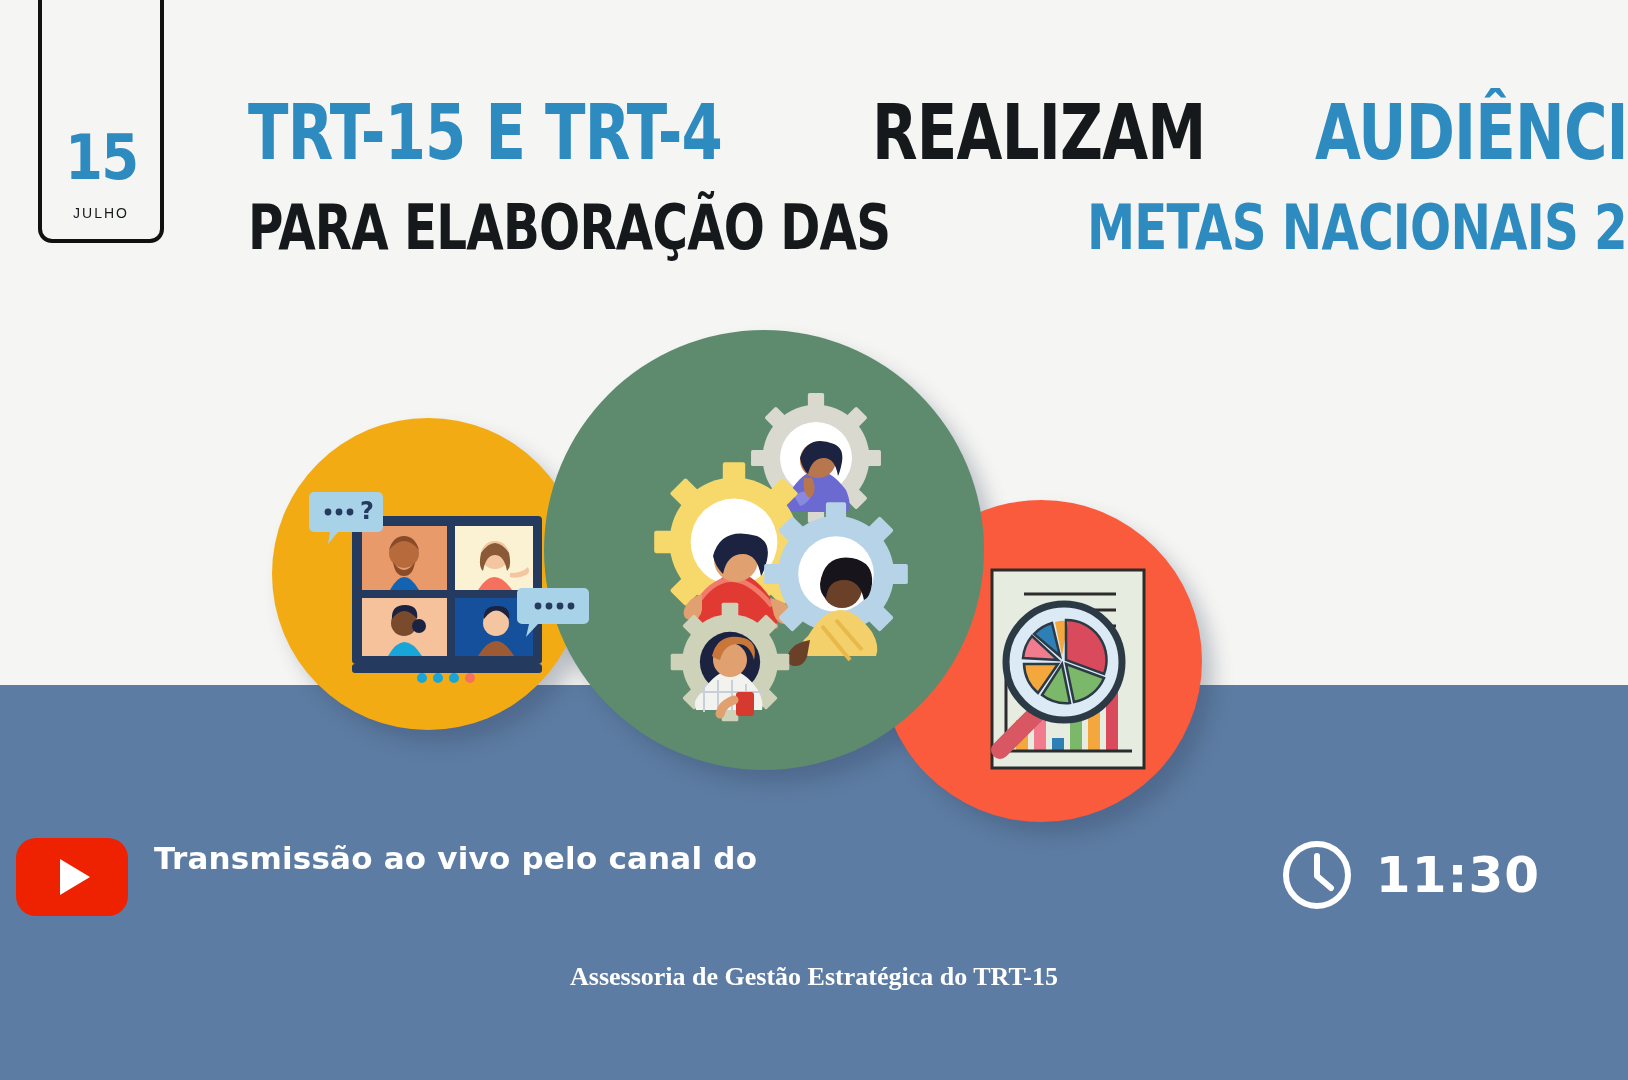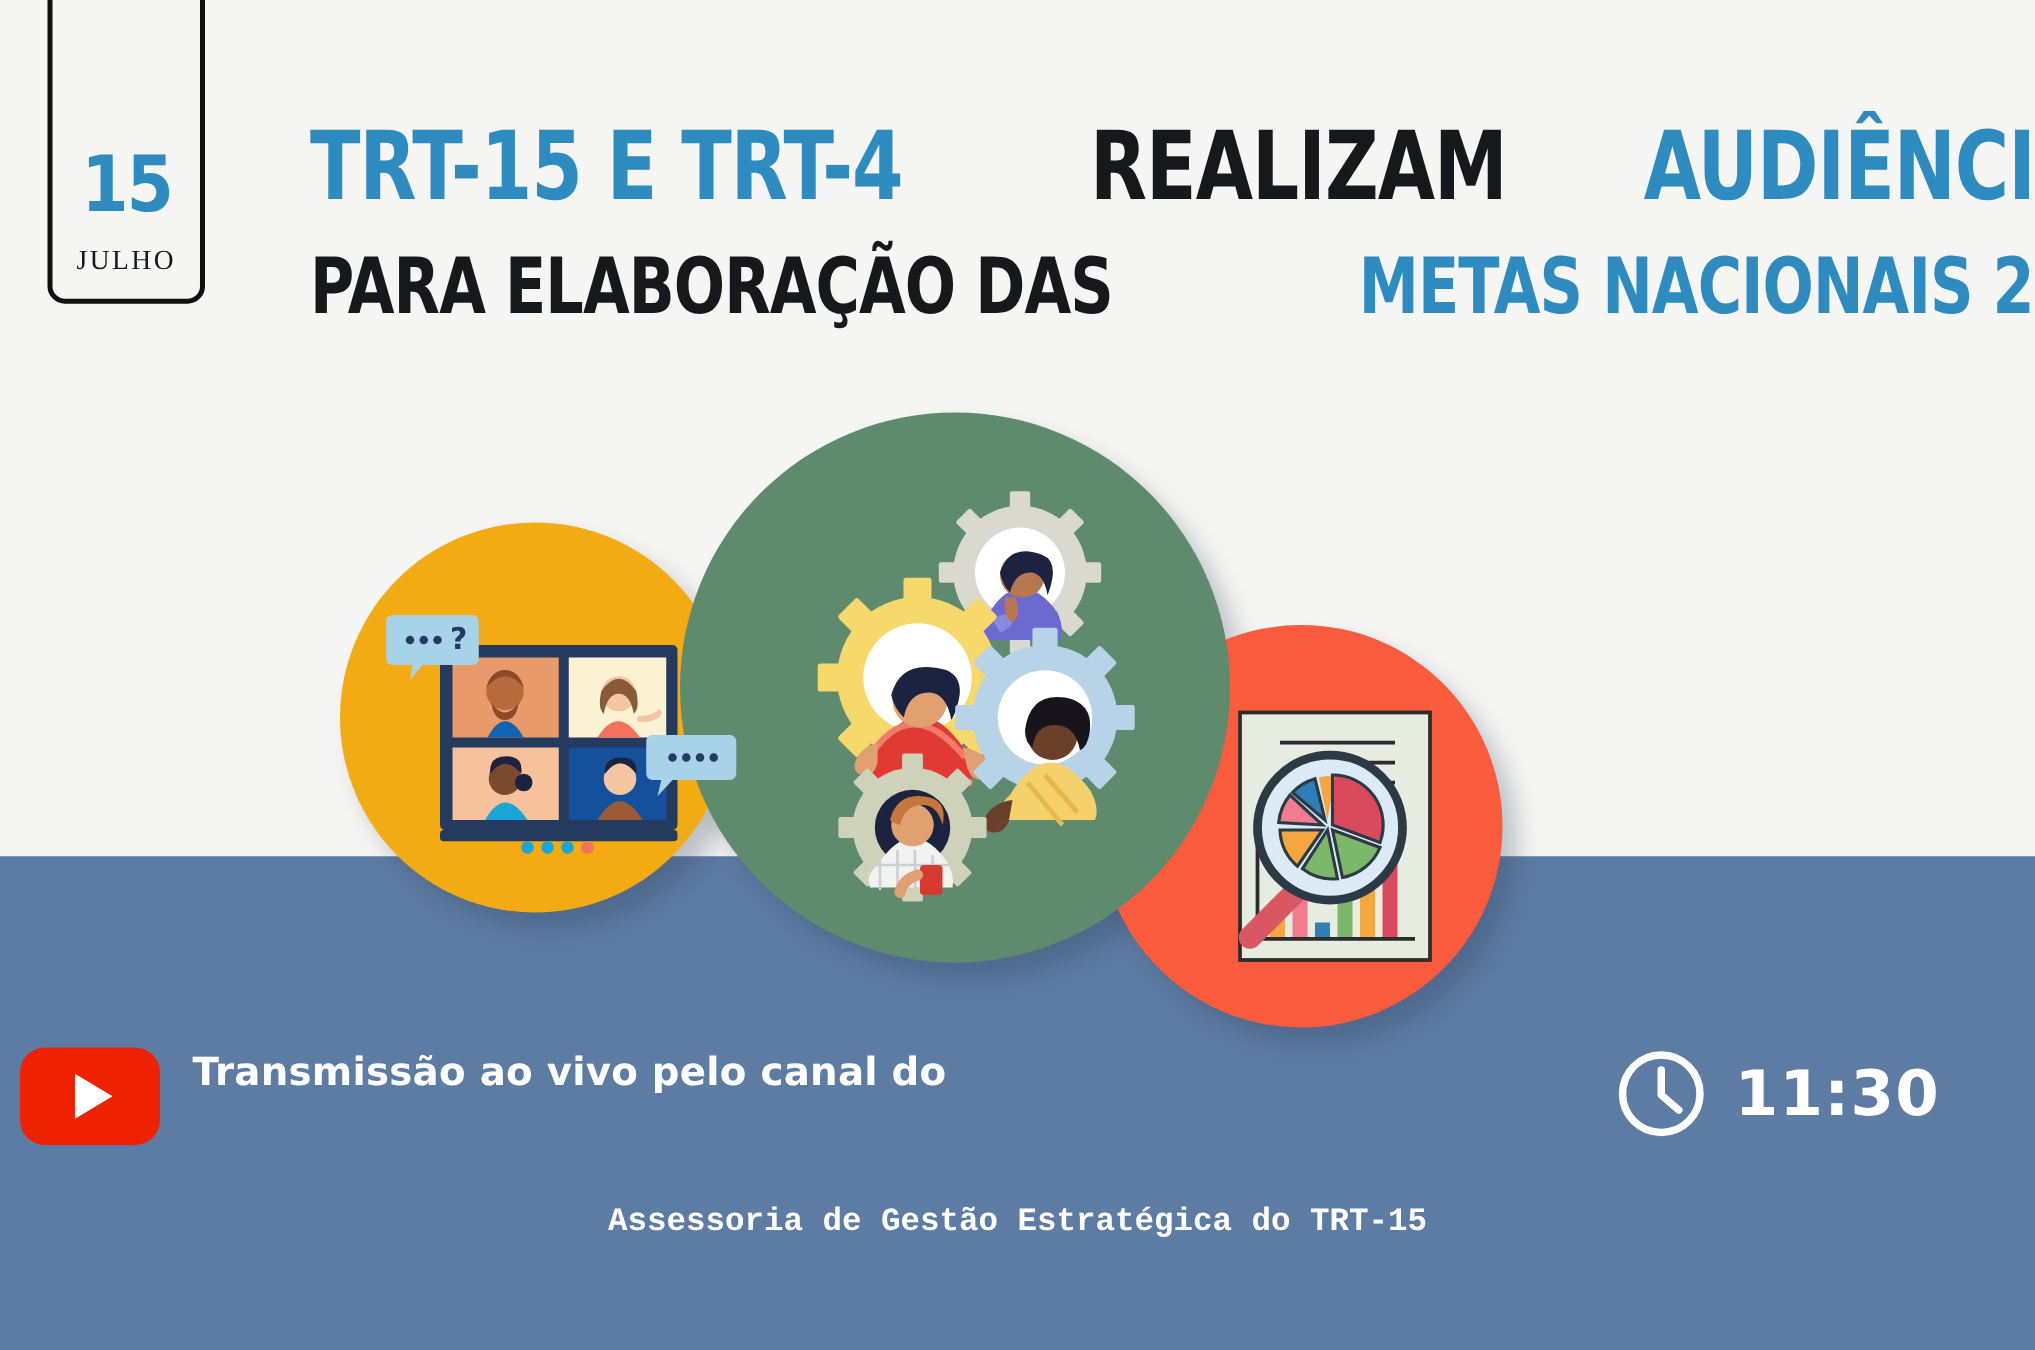--- a/index.html
+++ b/index.html
@@ -20,22 +20,22 @@
     border:4px solid #111;border-radius:14px;background:#f5f5f3;
     display:flex;flex-direction:column;align-items:center;justify-content:flex-end;
     padding-bottom:18px;box-sizing:border-box;z-index:6;
   }
   .date-day{
     font-family:"DejaVu Sans", sans-serif;
     font-weight:bold;font-size:62px;color:#2e8bc0;line-height:1;
     letter-spacing:-2px;transform:scaleX(.88);
   }
   .date-month{
-    font-family:Liberation Serif, serif;
-    font-size:22px;color:#16191c;letter-spacing:2px;margin-top:16px;
+    font-family:Liberation Sans, sans-serif;
+    font-size:14px;color:#16191c;letter-spacing:2px;margin-top:16px;
   }
 
   
   .headline{position:absolute;left:248px;top:95px;width:1330px;z-index:6;}
   .hl-line{white-space:nowrap;line-height:1;}
   .hl-line.l1{font-size:76px;}
   .hl-line.l2{font-size:62px;margin-top:26px;}
   .hl-seg{
     font-family:"DejaVu Sans", sans-serif;
     font-weight:bold;
@@ -60,26 +60,26 @@
   
   .yt-row{position:absolute;left:16px;top:838px;display:flex;align-items:flex-start;z-index:7;justify-content:center;}
   .yt-icon{width:112px;height:78px;border-radius:20px;background:#ee2200;
            display:flex;align-items:center;justify-content:center;flex:none;}
   .yt-tri{width:0;height:0;border-left:30px solid #fff;border-top:18px solid transparent;border-bottom:18px solid transparent;margin-left:6px;}
   .yt-text{margin-left:26px;color:#ffffff;font-size:31px;line-height:1.3;
            font-family:"DejaVu Sans", sans-serif;font-weight:bold;letter-spacing:.2px;}
   .yt-text div{white-space:nowrap;}
 
   
-  .clock-row{position:absolute;right:88px;top:838px;display:flex;align-items:center;z-index:7;}
+  .clock-row{position:absolute;right:100px;top:838px;display:flex;align-items:center;z-index:7;}
   .clock-time{margin-left:22px;color:#fff;font-size:50px;font-family:"DejaVu Sans", sans-serif;font-weight:bold;letter-spacing:1px;}
 
   
   .footer{position:absolute;left:0;top:962px;width:1628px;text-align:center;z-index:7;
-          color:#ffffff;font-size:26px;font-family:Liberation Mono, monospace;font-weight:bold;}
+          color:#ffffff;font-size:26px;font-family:Liberation Serif, serif;font-weight:bold;}
 </style>
 </head>
 <body>
 
 <div id="poster">
 
   <div class="bg-top"></div>
   <div class="bg-bottom"></div>
 
   <div class="date-badge">

